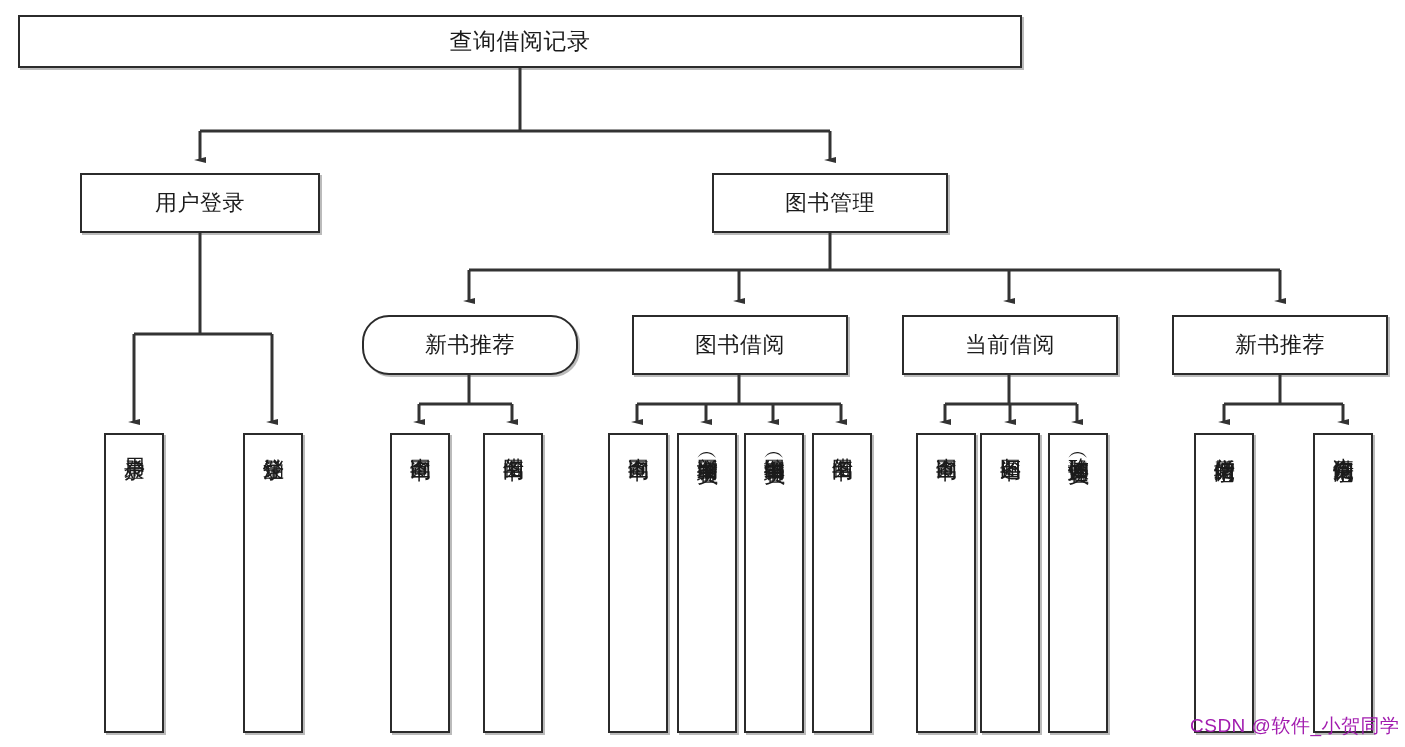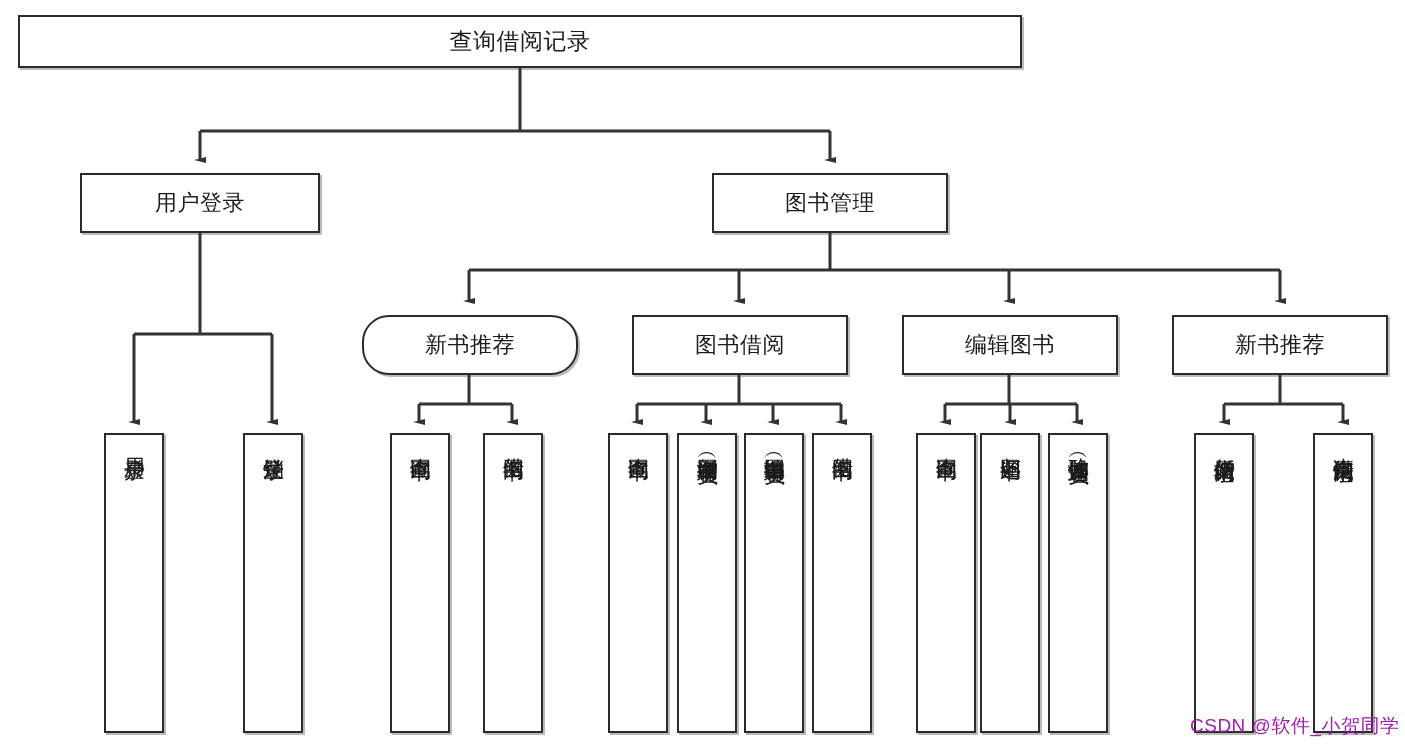--- a/index.html
+++ b/index.html
@@ -136,21 +136,21 @@
     <span class="label">图书管理</span>
   </div>
 
   <div class="node level3" style="left:362px; top:315px; width:216px; height:60px;border-radius:27px;">
     <span class="label">新书推荐</span>
   </div>
   <div class="node level3" style="left:632px; top:315px; width:216px; height:60px;">
     <span class="label">图书借阅</span>
   </div>
   <div class="node level3" style="left:902px; top:315px; width:216px; height:60px;">
-    <span class="label">编辑图书</span>
+    <span class="label">当前借阅</span>
   </div>
   <div class="node level3" style="left:1172px; top:315px; width:216px; height:60px;">
     <span class="label">新书推荐</span>
   </div>
 
   <div class="node leaf" style="left:104px; top:433px; width:60px; height:300px;">
     <span class="label">用户登录</span>
   </div>
   <div class="node leaf" style="left:243px; top:433px; width:60px; height:300px;">
     <span class="label">注销登录</span>

